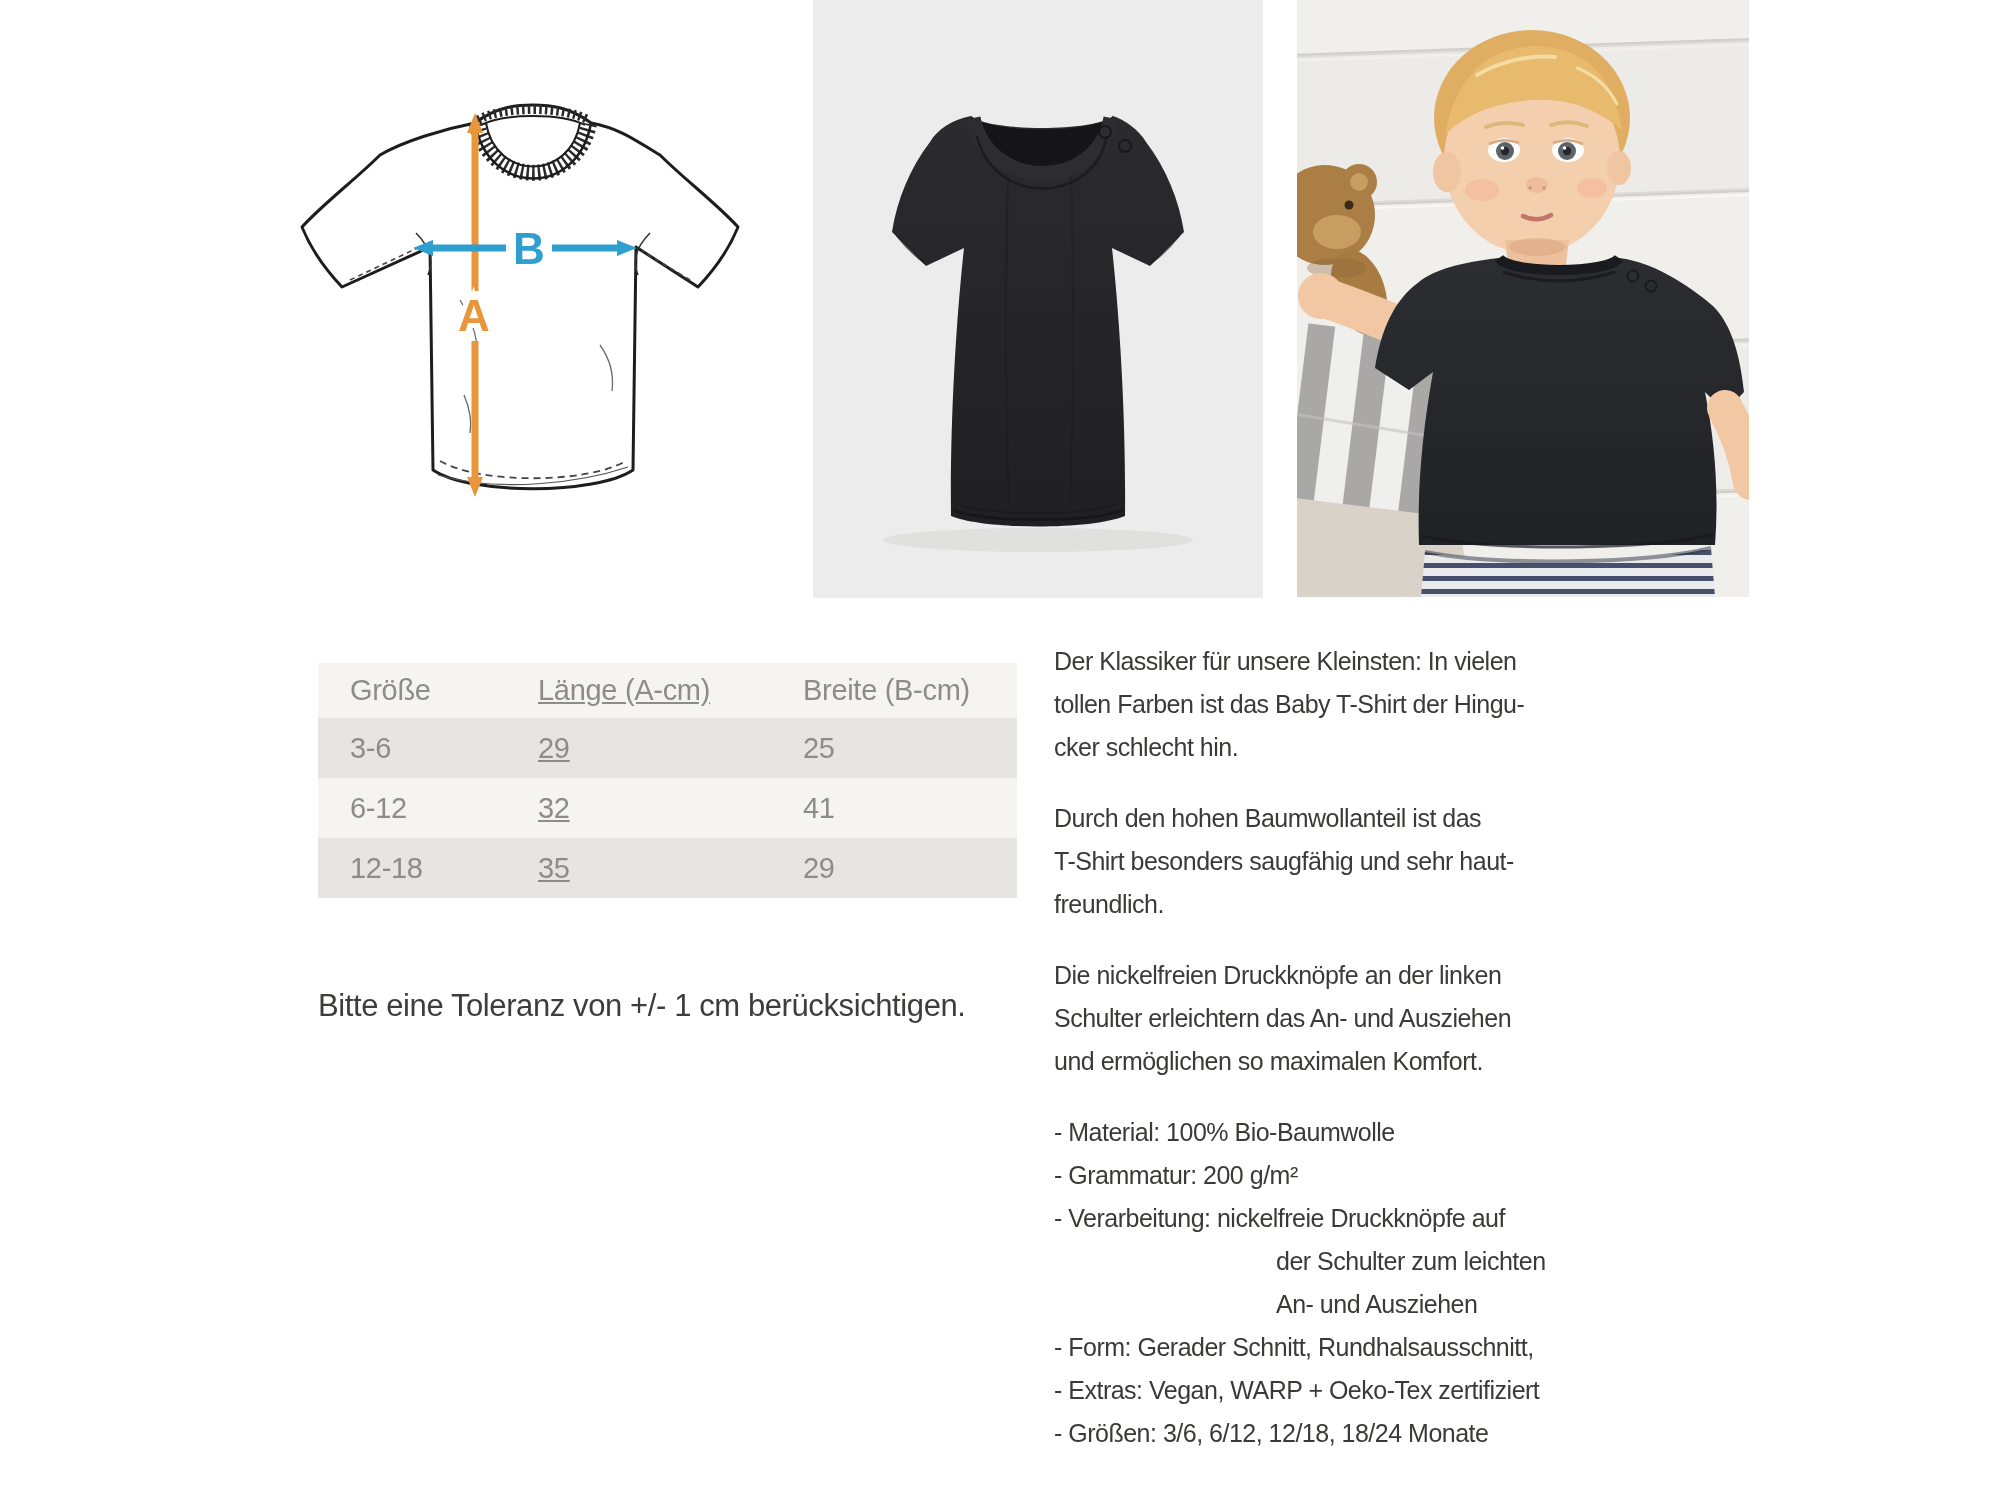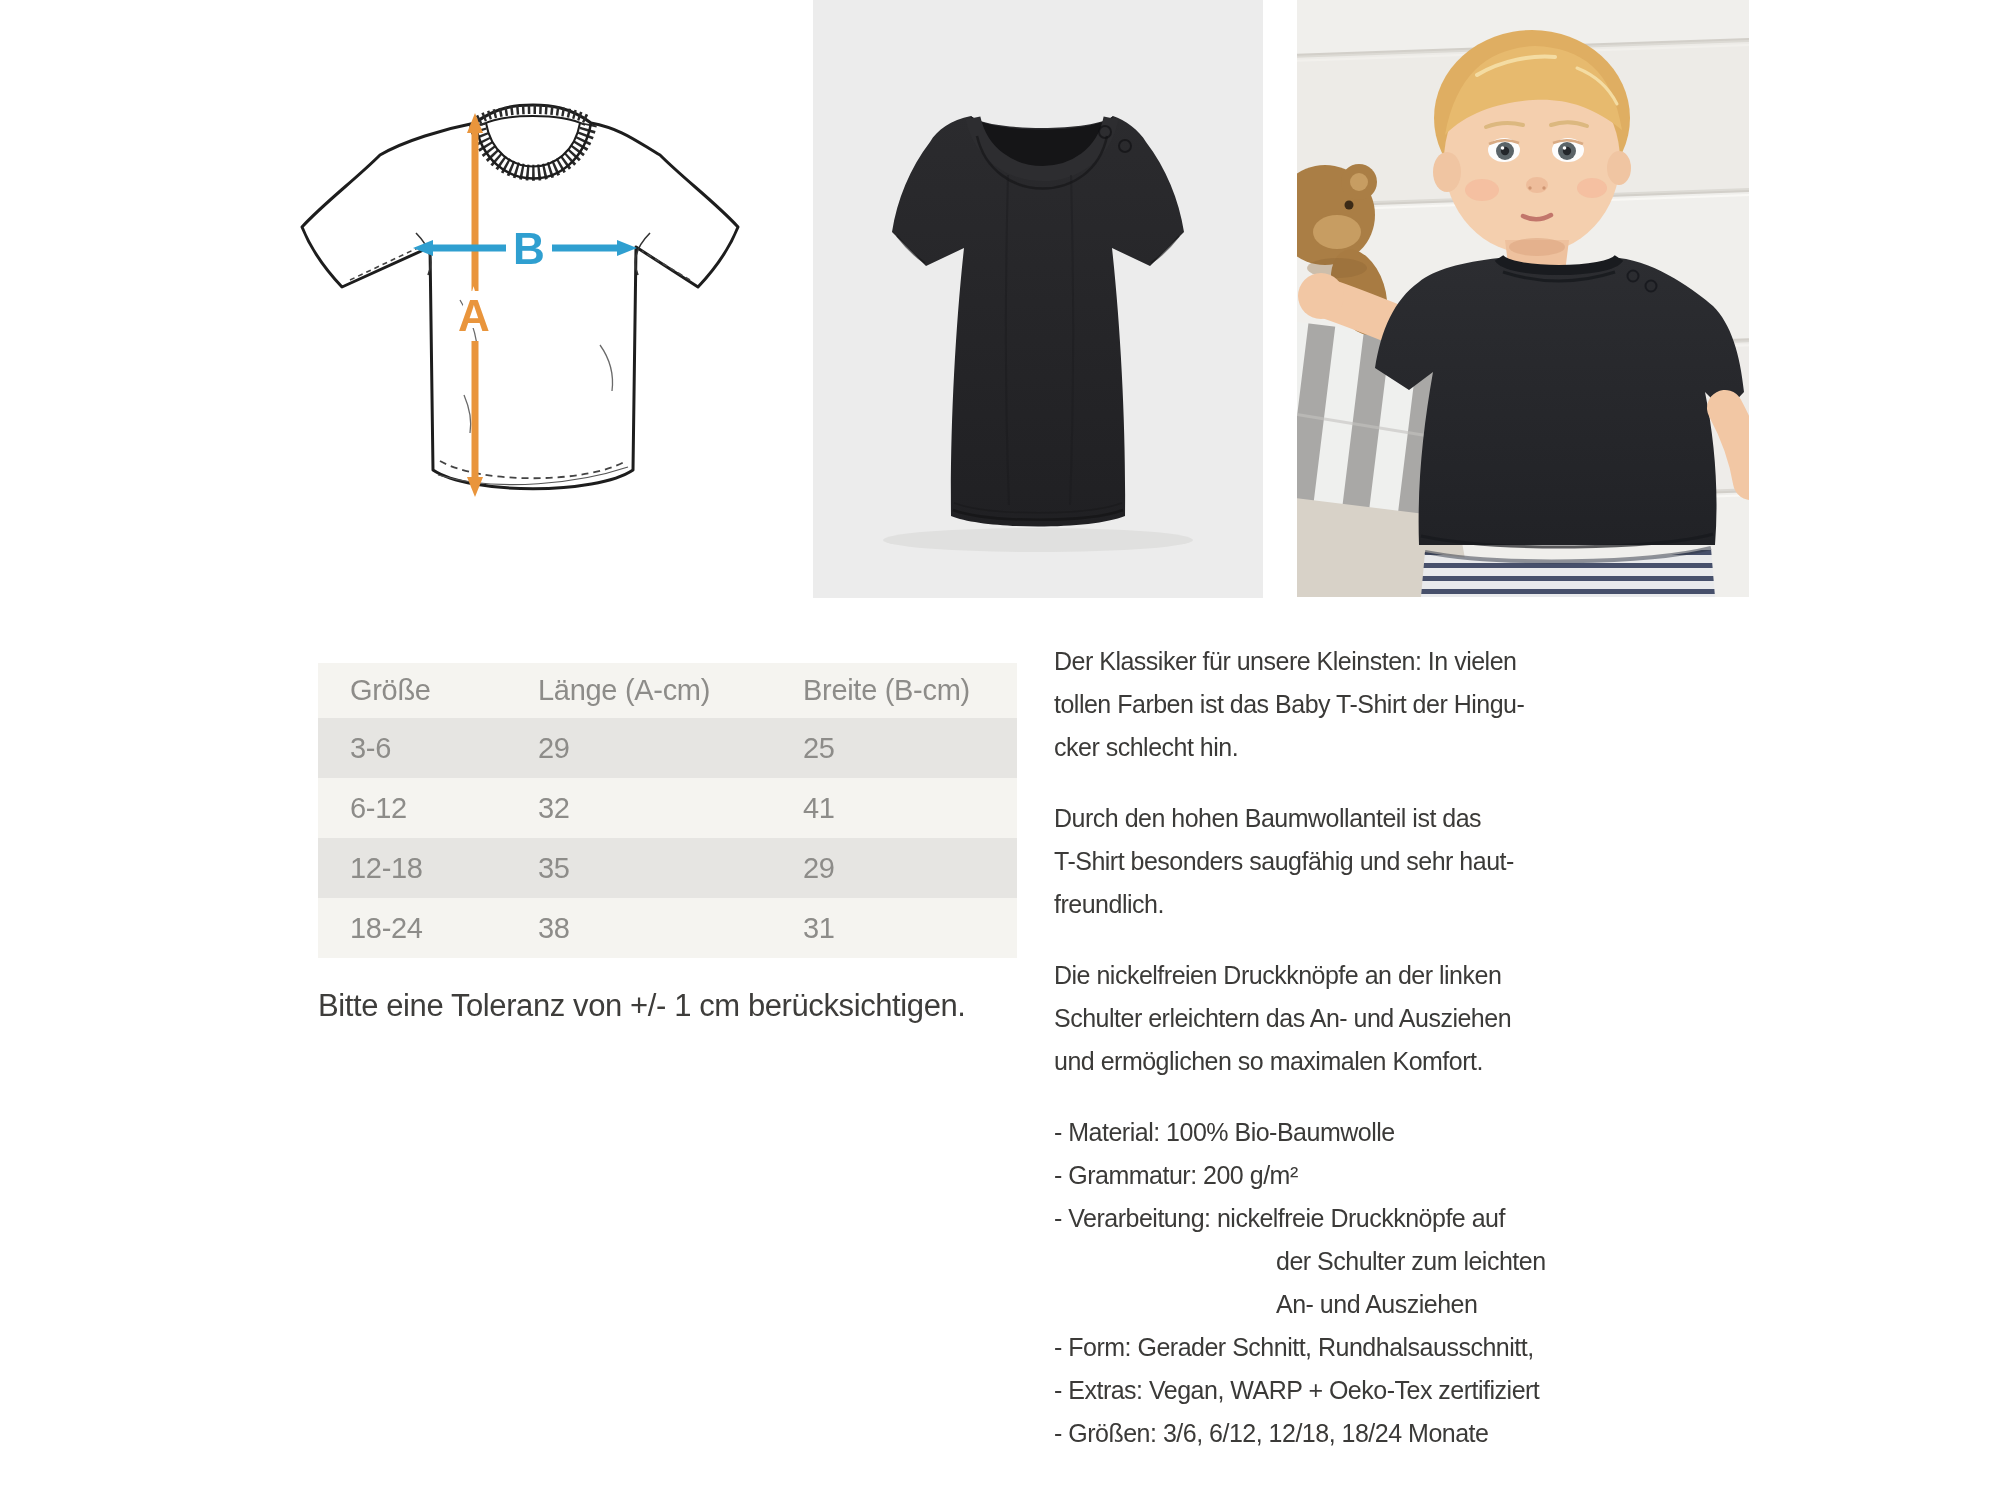--- a/index.html
+++ b/index.html
@@ -23,21 +23,21 @@
   .model-photo{position:absolute;left:1297px;top:0;width:452px;height:597px;overflow:hidden;}
   .diagram svg,.photo-panel svg,.model-photo svg{display:block;width:100%;height:100%;}
 
   
   .size-table{position:absolute;left:318px;top:663px;width:699px;font-size:29px;letter-spacing:-0.3px;color:var(--table-text);}
   .st-row{display:flex;align-items:center;height:60px;background:var(--row-light);}
   .st-row.head{height:55px;}
   .st-row.alt{background:var(--row-dark);}
   .st-cell{white-space:nowrap;}
   .st-c1{width:188px;padding-left:32px;}
-  .st-c2{width:265px;}
+  .st-c2{width:265px;text-decoration:underline;}
   .st-c3{flex:1;}
 
   .tolerance{position:absolute;left:318px;top:988px;width:718px;font-size:31px;letter-spacing:-0.4px;color:#3e3d3b;}
 
   
   .description{position:absolute;left:1054px;top:640px;width:700px;font-size:25px;line-height:43px;letter-spacing:-0.5px;color:var(--body-text);}
   .description p{margin:0 0 28px 0;white-space:pre-line;}
   .specs{margin-top:0;}
   .spec-line{white-space:pre;}
   .spec-line.indent{padding-left:222px;}
@@ -233,25 +233,20 @@
     <div class="st-row">
       <div class="st-cell st-c1">6-12</div>
       <div class="st-cell st-c2">32</div>
       <div class="st-cell st-c3">41</div>
     </div>
     <div class="st-row alt">
       <div class="st-cell st-c1">12-18</div>
       <div class="st-cell st-c2">35</div>
       <div class="st-cell st-c3">29</div>
     </div>
-    <div class="st-row">
-      <div class="st-cell st-c1">18-24</div>
-      <div class="st-cell st-c2">38</div>
-      <div class="st-cell st-c3">31</div>
-    </div>
   </div>
 
   <div class="tolerance">Bitte eine Toleranz von +/- 1 cm berücksichtigen.</div>
 
   <div class="description">
     <p>Der Klassiker für unsere Kleinsten: In vielen
 tollen Farben ist das Baby T-Shirt der Hingu-
 cker schlecht hin.</p>
     <p>Durch den hohen Baumwollanteil ist das
 T-Shirt besonders saugfähig und sehr haut-

